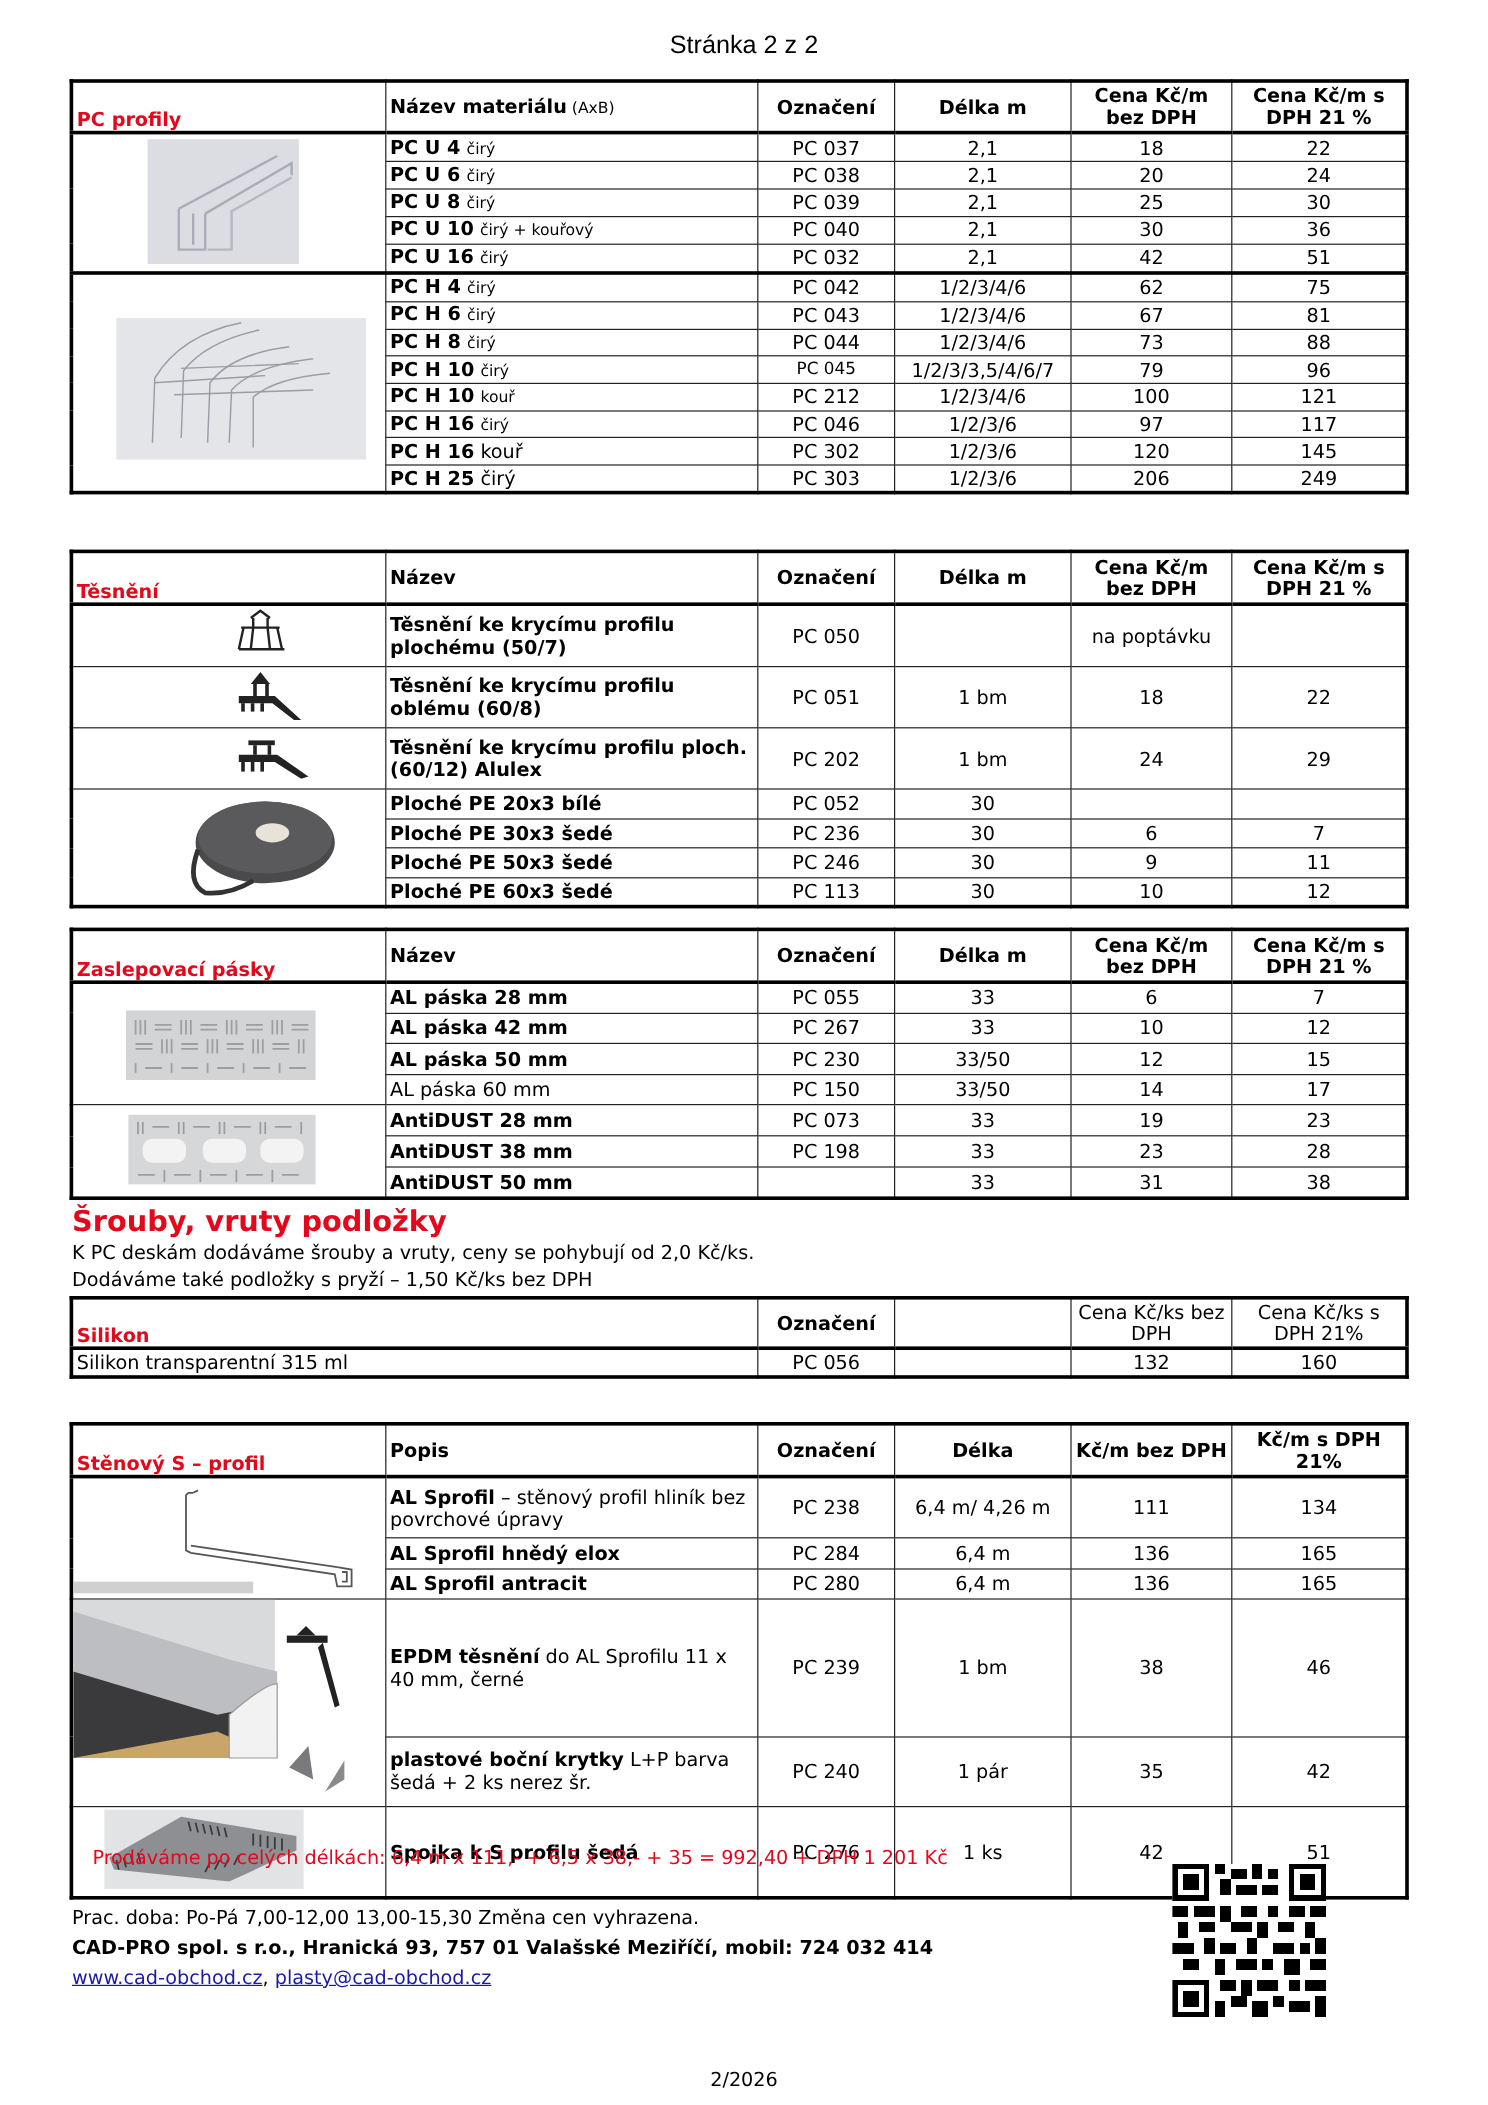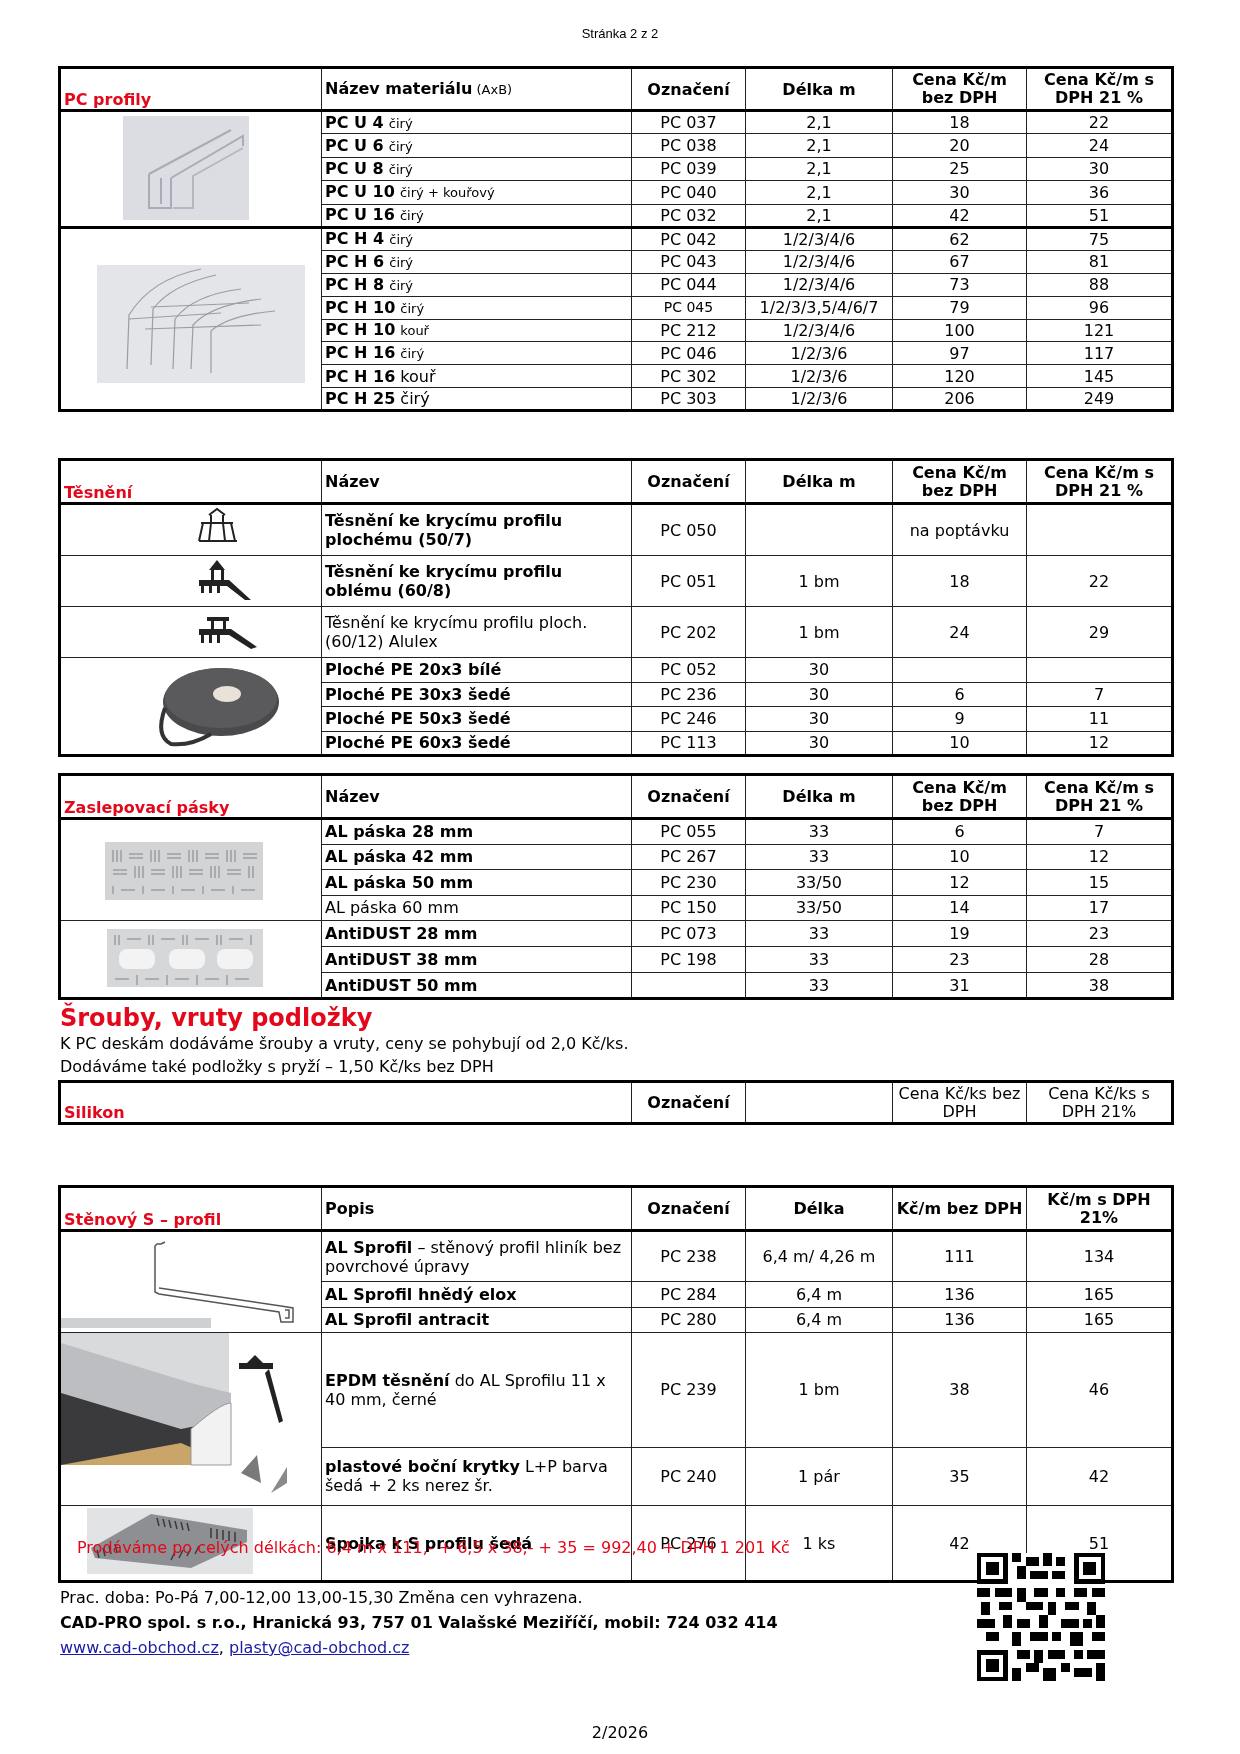--- a/index.html
+++ b/index.html
@@ -1,19 +1,19 @@
 <!DOCTYPE html>
 <html><head>
 <meta charset="utf-8">
 <style>
   * { box-sizing: border-box; margin: 0; padding: 0; }
   html, body { width: 1240px; height: 1754px; background: #ffffff; }
   body { position: relative; font-family: "Liberation Sans", sans-serif; color: #000; overflow: hidden; }
   .abs { position: absolute; }
-  .page-header { left: 0; width: 1240px; top: 26px; text-align: center; font-size: 13px; font-family: "Liberation Sans", sans-serif; }
+  .page-header { left: 0; width: 1240px; top: 26px; text-align: center; font-size: 21px; font-family: "Liberation Sans", sans-serif; }
   .tbl { position: absolute; left: 58px; width: 1113px; border: 3px solid #000; border-collapse: collapse; table-layout: fixed; font-family: "DejaVu Sans", sans-serif; }
   .tbl td, .tbl th { border: 1.5px solid #222; font-size: 16px; line-height: 19px; padding: 0 3px; overflow: hidden; font-weight: normal; vertical-align: middle; }
   .tbl th { font-weight: bold; }
   .tbl tr.head { border-bottom: 3px solid #000; }
   .tbl tr.head td, .tbl tr.head th { border-bottom: 3px solid #000; }
   .c { text-align: center; }
   .sec-title { color: #e3081b; font-size: 25px; font-weight: bold; text-align: left; padding-left: 2px; vertical-align: bottom !important; }
   .nm b { font-weight: bold; }
   .sm { font-size: 13px; }
   .img-cell { position: relative; padding: 0 !important; }
@@ -214,21 +214,21 @@
       <svg width="262" height="46" viewBox="0 0 262 46">
         <rect x="146" y="10" width="22" height="4" fill="#222"></rect>
         <rect x="150" y="14" width="3" height="8" fill="#222"></rect>
             <rect x="162" y="14" width="3" height="8" fill="#222"></rect>
         <path d="M138 22 L170 22 L196 40 L190 42 L168 28 L138 28 Z" fill="#222"></path>
         <rect x="140" y="28" width="3" height="8" fill="#222"></rect>
             <rect x="148" y="28" width="3" height="8" fill="#222"></rect>
             <rect x="156" y="28" width="3" height="8" fill="#222"></rect>
       </svg>
     </td>
-    <td style="font-weight:normal">Těsnění ke krycímu profilu ploch. (60/12) Alulex</td>
+    <td style="font-weight:bold">Těsnění ke krycímu profilu ploch. (60/12) Alulex</td>
     <td class="c">PC 202</td>
     <td class="c">1 bm</td>
     <td class="c">24</td>
     <td class="c">29</td>
   </tr>
   <tr style="height:24px">
     <td rowspan="4" class="img-cell">
       <svg width="262" height="92" viewBox="0 0 262 92">
         <ellipse cx="160" cy="44" rx="58" ry="34" fill="#4a4a4c"></ellipse>
         <ellipse cx="160" cy="40" rx="56" ry="30" fill="#5a5a5c"></ellipse>
@@ -370,20 +370,27 @@
       <col style="width:134px">
       <col style="width:146px">
     </colgroup>
   <tbody>
       <tr class="head" style="height:42px">
     <th class="sec-title">Silikon</th>
     <th class="c">Označení</th>
     <th></th>
     <th class="c" style="font-weight:normal; line-height:18px">Cena Kč/ks bez DPH</th>
     <th class="c" style="font-weight:normal; line-height:18px">Cena Kč/ks s DPH 21%</th>
+  </tr>
+  <tr style="height:24px">
+    <td>Silikon transparentní 315 ml</td>
+    <td class="c">PC 056</td>
+    <td class="c"></td>
+    <td class="c">132</td>
+    <td class="c">160</td>
   </tr>
 </tbody>
   </table>
 
 <table class="tbl" style="top:1185px;">
   <colgroup>
       <col style="width:262px">
       <col style="width:310px">
       <col style="width:114px">
       <col style="width:147px">

